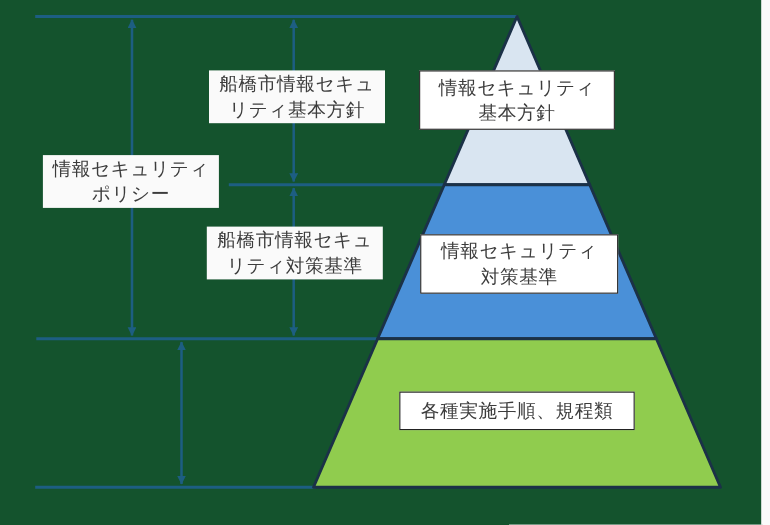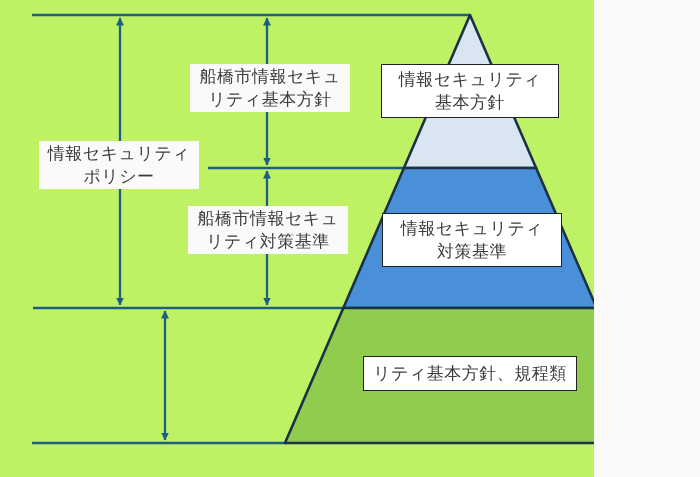--- a/index.html
+++ b/index.html
@@ -3,23 +3,23 @@
 <meta charset="utf-8">
 <style>
   html, body {
     margin: 0;
     padding: 0;
     background: #fafafa;
     font-family: "Liberation Sans", "DejaVu Sans", sans-serif;
   }
   .stage {
     position: relative;
-    width: 594px;
+    width: 692px;
     height: 477px;
-    background: #bef264;
+    background: #14532d;
     overflow: hidden;
   }
   .layer {
     position: absolute;
     left: 0;
     top: 0;
   }
   
   .annot {
     position: absolute;
@@ -98,16 +98,16 @@
     <span class="txt">情報セキュリティ
 基本方針</span>
   </div>
 
   <div class="lvlbox" style="left:382px; top:213px; width:180px; height:54px;">
     <span class="txt">情報セキュリティ
 対策基準</span>
   </div>
 
   <div class="lvlbox" style="left:363px; top:356px; width:214px; height:35px;">
-    <span class="txt">リティ基本方針、規程類</span>
+    <span class="txt">各種実施手順、規程類</span>
   </div>
 
 </div>
 
 </body></html>

